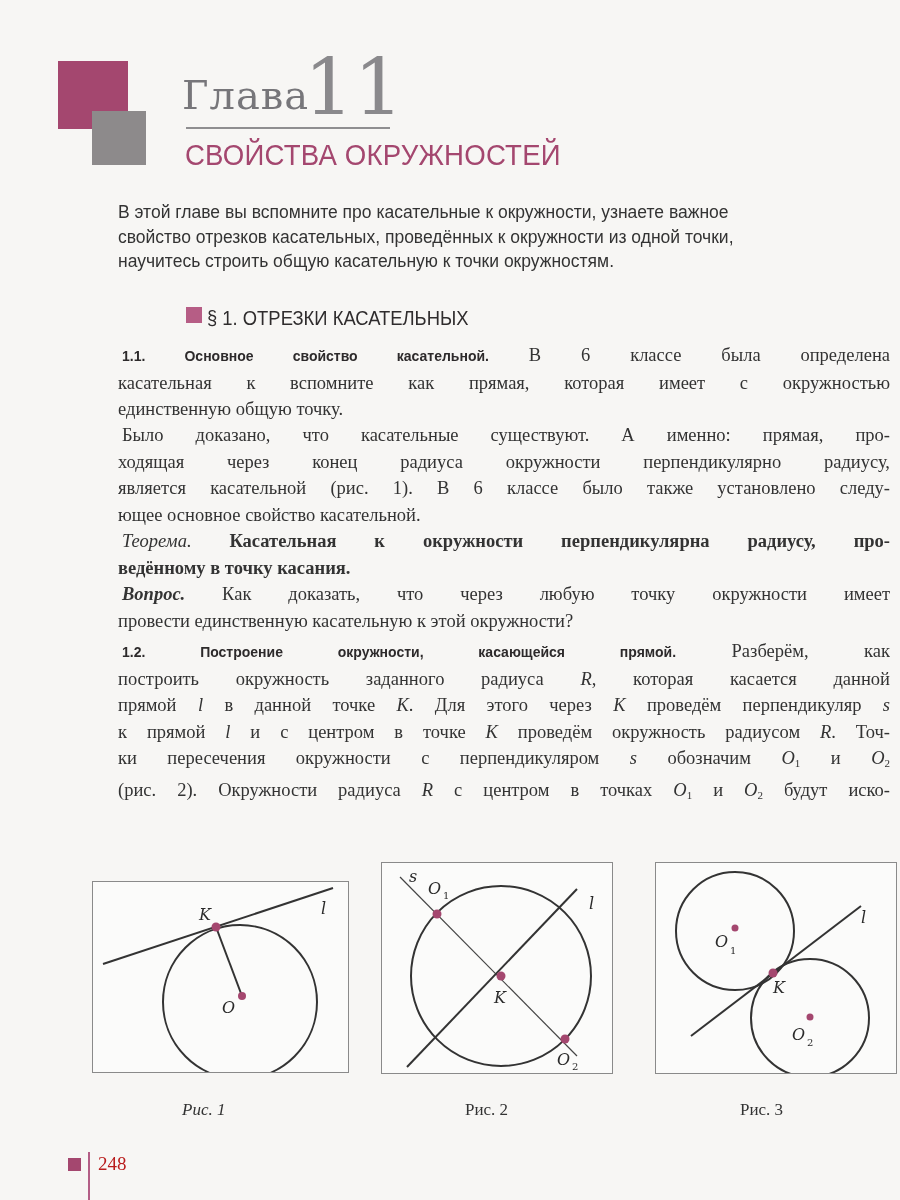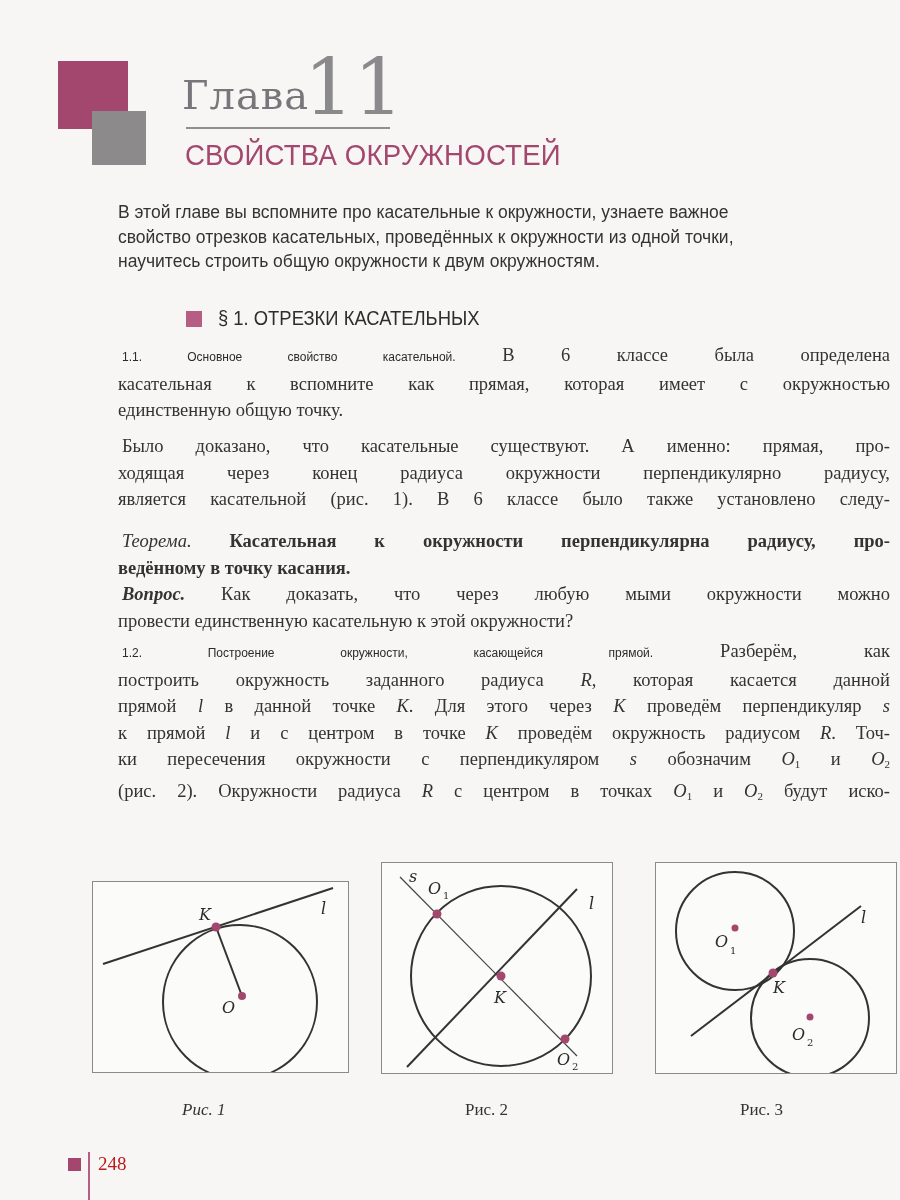--- a/index.html
+++ b/index.html
@@ -18,30 +18,30 @@
   .chapter-num { position: absolute; left: 304px; top: 48px; font-size: 78px; line-height: 80px; color: #8a898c; font-family: "DejaVu Serif", serif; }
   .chapter-rule { position: absolute; left: 186px; top: 127px; width: 204px; height: 2px; background: #8f8e90; }
   .chapter-title { position: absolute; left: 185px; top: 138px; font-size: 30px; color: #a4476f; font-family: "Liberation Sans", sans-serif; letter-spacing: 0.2px; transform: scaleX(0.92); transform-origin: left; }
 
   
   .intro { position: absolute; left: 118px; top: 200px; width: 772px; font-family: "Liberation Sans", sans-serif; font-size: 17.5px; line-height: 24.5px; text-align: justify; color: #333; }
   .intro span { display: block; }
   .intro .last { text-align: left; }
 
   
-  .section { position: absolute; left: 186px; top: 307px; display: flex; align-items: center; gap: 16px; }
+  .section { position: absolute; left: 186px; top: 307px; display: flex; gap: 5px; }
   .section .bullet { width: 16px; height: 16px; background: #b65d85; }
   .section .label { font-family: "Liberation Sans", sans-serif; font-size: 20px; color: #2f2c2d; transform: scaleX(0.92); transform-origin: left; }
 
   
   .body { position: absolute; left: 118px; width: 772px; font-size: 18.5px; line-height: 26.6px; color: #333; }
   .line { display: block; text-align: justify; text-align-last: justify; white-space: nowrap; }
   .line.end { text-align-last: left; }
   .first { padding-left: 4px; }
-  .bold-head { font-family: "Liberation Sans", sans-serif; font-weight: normal; font-size: 12px; color: #2d2a2b; }
+  .bold-head { font-family: "Liberation Sans", sans-serif; font-weight: bold; font-size: 14px; color: #2d2a2b; }
   .it { font-style: italic; }
   .bi { font-style: italic; font-weight: bold; }
   .b { font-weight: bold; }
   sub { font-size: 11px; vertical-align: -3px; }
 
   
   .fig { position: absolute; border: 1px solid #8a8a8a; background: #fbfbfa; }
   .fig svg { position: absolute; left: 0; top: 0; }
   .caption { position: absolute; font-size: 17px; color: #333; }
   .lbl { font-family: "DejaVu Serif", serif; font-style: italic; font-size: 16px; fill: #2a2a2a; }
@@ -60,47 +60,48 @@
   <div class="sq-magenta"></div>
   <div class="sq-grey"></div>
   <div class="chapter-word">Глава</div>
   <div class="chapter-num">11</div>
   <div class="chapter-rule"></div>
   <div class="chapter-title">СВОЙСТВА ОКРУЖНОСТЕЙ</div>
 
   <div class="intro">
     <span>В этой главе вы вспомните про касательные к окружности, узнаете важное</span>
     <span>свойство отрезков касательных, проведённых к окружности из одной точки,</span>
-    <span class="last">научитесь строить общую окружности к двум окружностям.</span>
+    <span class="last">научитесь строить общую касательную к точки окружностям.</span>
   </div>
 
   <div class="section">
     <div class="bullet"></div>
     <div class="label">§ 1. ОТРЕЗКИ КАСАТЕЛЬНЫХ</div>
   </div>
 
   <div class="body" style="top:342px;">
     <span class="line first" style="padding-left:4px;"><span class="bold-head">1.1. Основное свойство касательной.</span><span> В 6 классе была определена</span></span>
     <span class="line">касательная к вспомните как прямая, которая имеет с окружностью</span>
     <span class="line end">единственную общую точку.</span>
   </div>
 
-  <div class="body" style="top:433px;">
+  <div class="body" style="top:422px;">
     <span class="line first">Было доказано, что касательные существуют. А именно: прямая, про-</span>
     <span class="line">ходящая через конец радиуса окружности перпендикулярно радиусу,</span>
     <span class="line">является касательной (рис. 1). В 6 классе было также установлено следу-</span>
+    <span class="line end">ющее основное свойство касательной.</span>
   </div>
 
   <div class="body" style="top:528px;font-family:Liberation Serif, serif;">
     <span class="line first"><span class="it">Теорема.</span><span class="b"> Касательная к окружности перпендикулярна радиусу, про-</span></span>
     <span class="line end b">ведённому в точку касания.</span>
   </div>
 
   <div class="body" style="top:581px;">
-    <span class="line first"><span class="bi">Вопрос.</span><span> Как доказать, что через любую мыми окружности можно</span></span>
+    <span class="line first"><span class="bi">Вопрос.</span><span> Как доказать, что через любую точку окружности имеет</span></span>
     <span class="line end">провести единственную касательную к этой окружности?</span>
   </div>
 
   <div class="body" style="top:638px;">
     <span class="line first"><span class="bold-head">1.2. Построение окружности, касающейся прямой.</span><span> Разберём, как</span></span>
     <span class="line"><span>построить окружность заданного радиуса </span><span class="it">R</span><span>, которая касается данной</span></span>
     <span class="line"><span>прямой </span><span class="it">l</span><span> в данной точке </span><span class="it">K</span><span>. Для этого через </span><span class="it">K</span><span> проведём перпендикуляр </span><span class="it">s</span></span>
     <span class="line"><span>к прямой </span><span class="it">l</span><span> и с центром в точке </span><span class="it">K</span><span> проведём окружность радиусом </span><span class="it">R</span><span>. Точ-</span></span>
     <span class="line"><span>ки пересечения окружности с перпендикуляром </span><span class="it">s</span><span> обозначим </span><span class="it">O</span><sub>1</sub><span> и </span><span class="it">O</span><sub>2</sub></span>
     <span class="line"><span>(рис. 2). Окружности радиуса </span><span class="it">R</span><span> с центром в точках </span><span class="it">O</span><sub>1</sub><span> и </span><span class="it">O</span><sub>2</sub><span> будут иско-</span></span>

